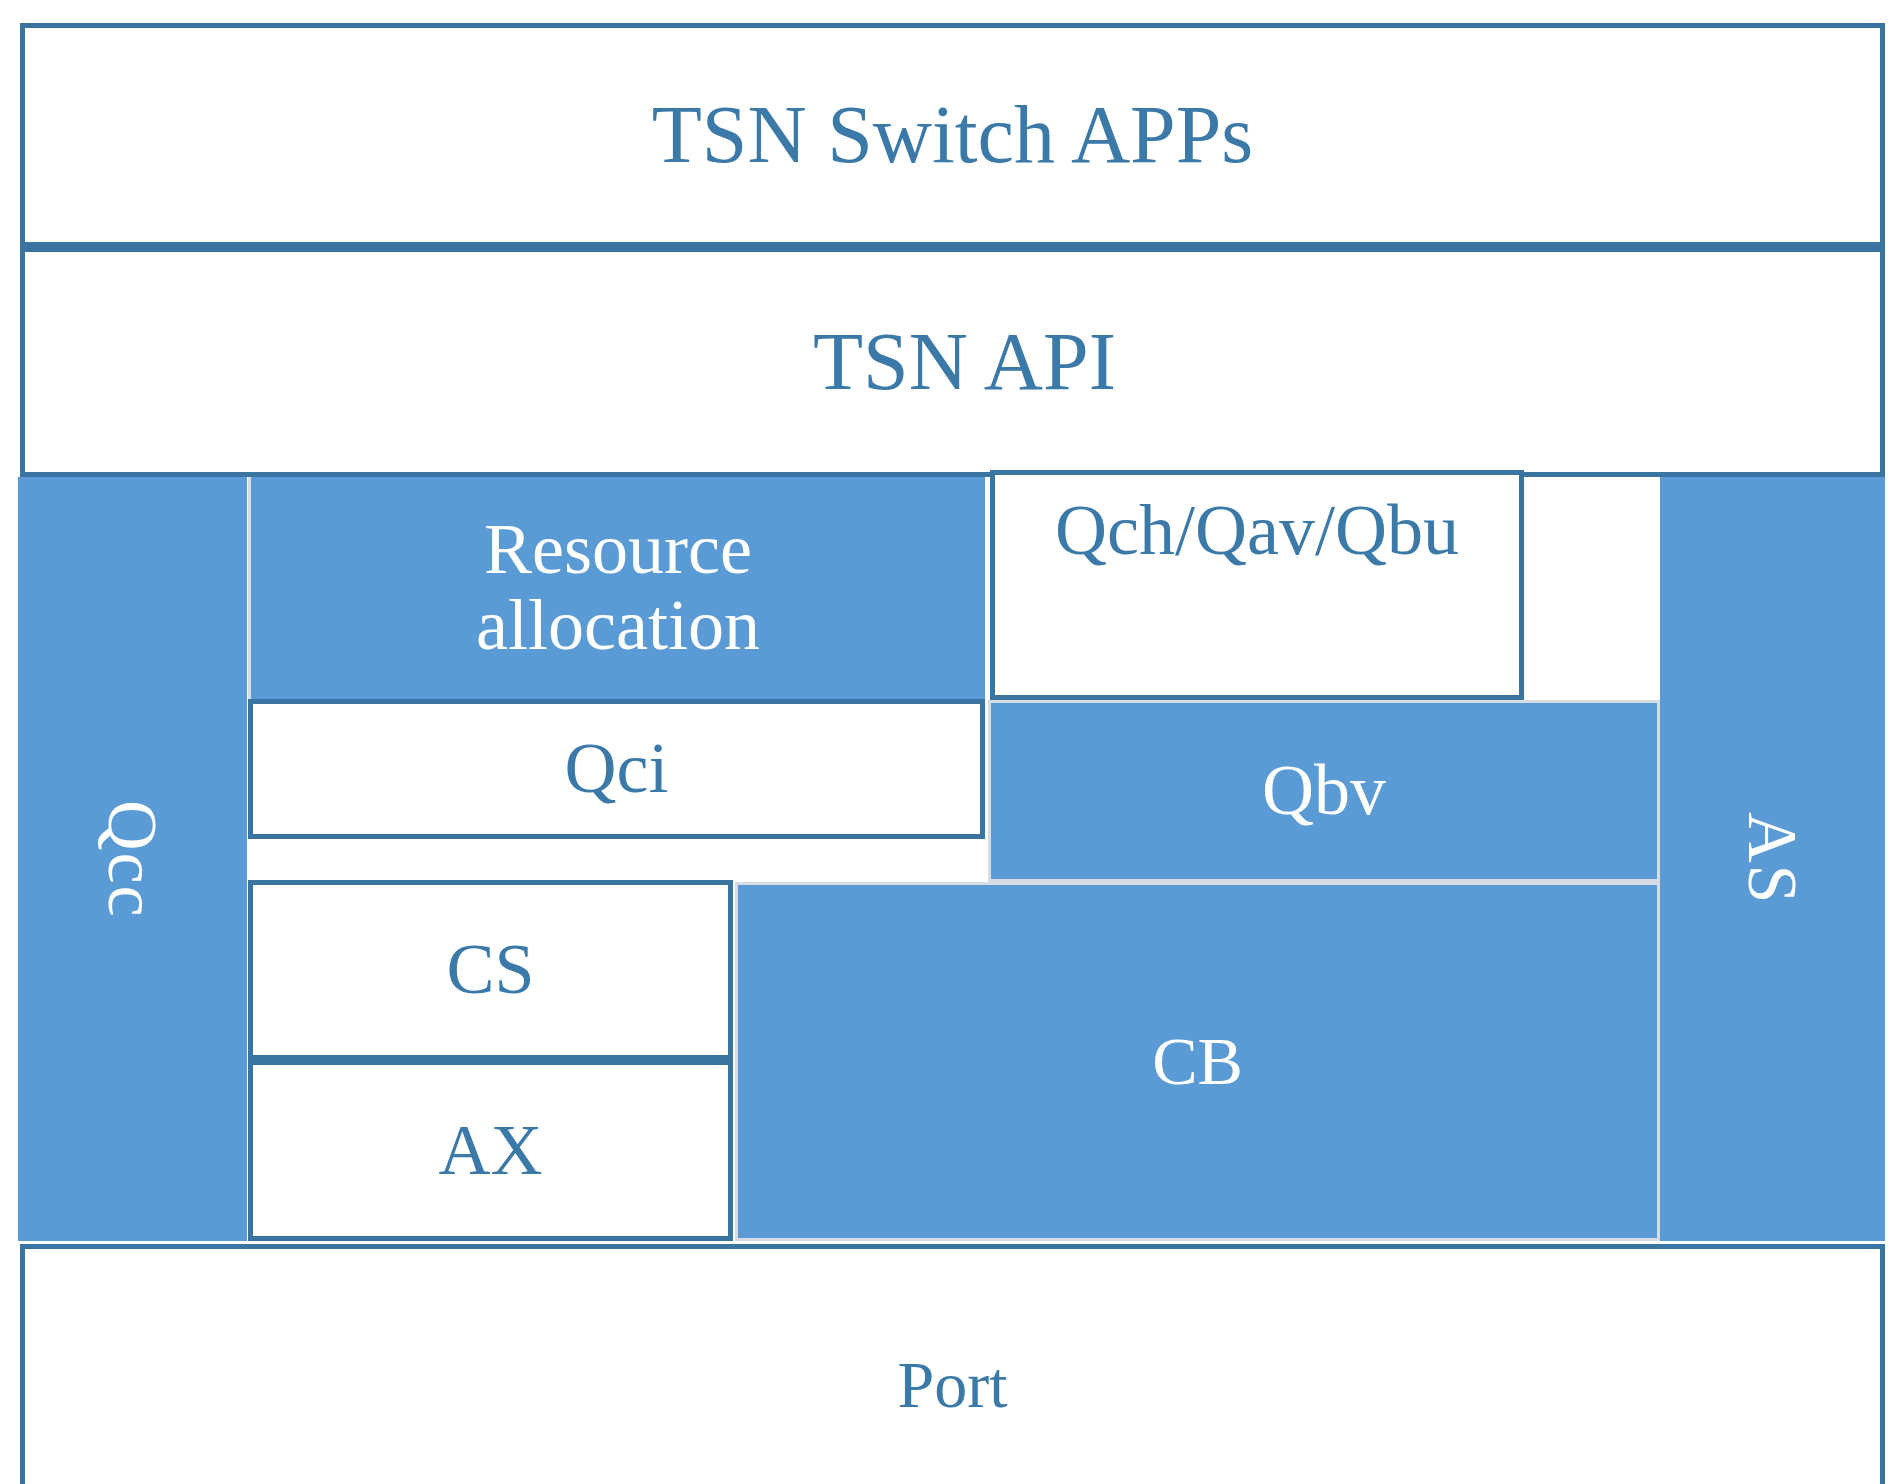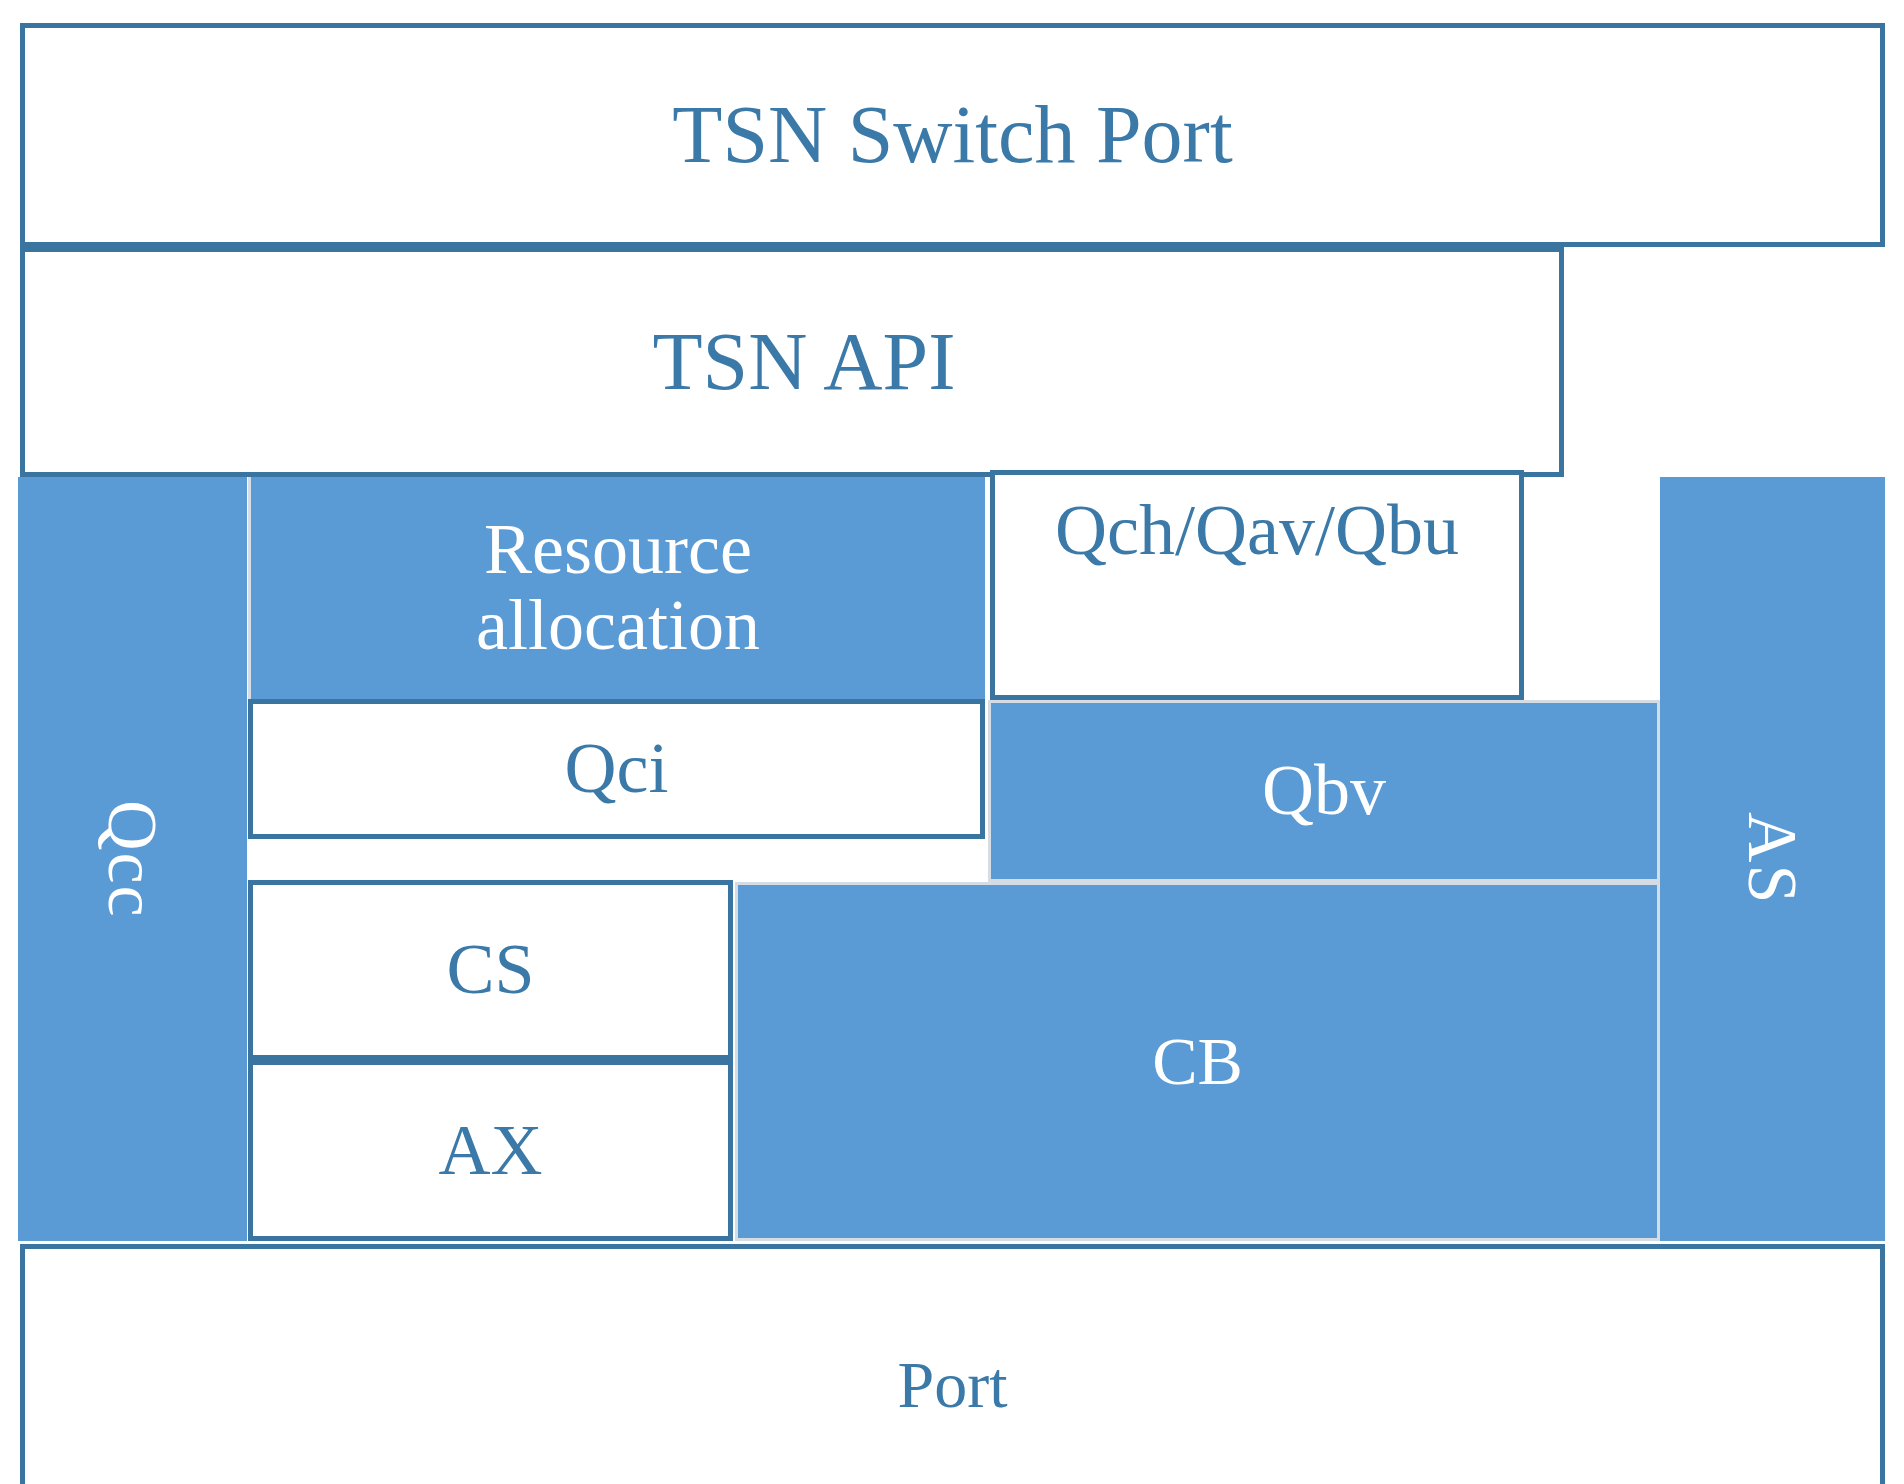--- a/index.html
+++ b/index.html
@@ -60,21 +60,21 @@
     left: 20px;
     top: 23px;
     width: 1865px;
     height: 224px;
     font-size: 82px;
   }
 
   #api-box {
     left: 20px;
     top: 247px;
-    width: 1544px;
+    width: 1865px;
     height: 230px;
     font-size: 82px;
     padding-left: 24px;
   }
 
   #port-box {
     left: 20px;
     top: 1244px;
     width: 1865px;
     height: 281px;
@@ -187,21 +187,21 @@
   .wrap2 span {
     display: block;
   }
 </style>
 </head>
 <body>
 
 <div id="stage">
 
   <div class="box white-box" id="apps-box">
-    <span class="txt-dark">TSN Switch Port</span>
+    <span class="txt-dark">TSN Switch APPs</span>
   </div>
 
   <div class="box white-box" id="api-box">
     <span class="txt-dark">TSN API</span>
   </div>
 
   <div id="middle-band">
 
     <div class="box blue-plain" id="qcc-col">
       <span class="vtext txt-light">Qcc</span>

